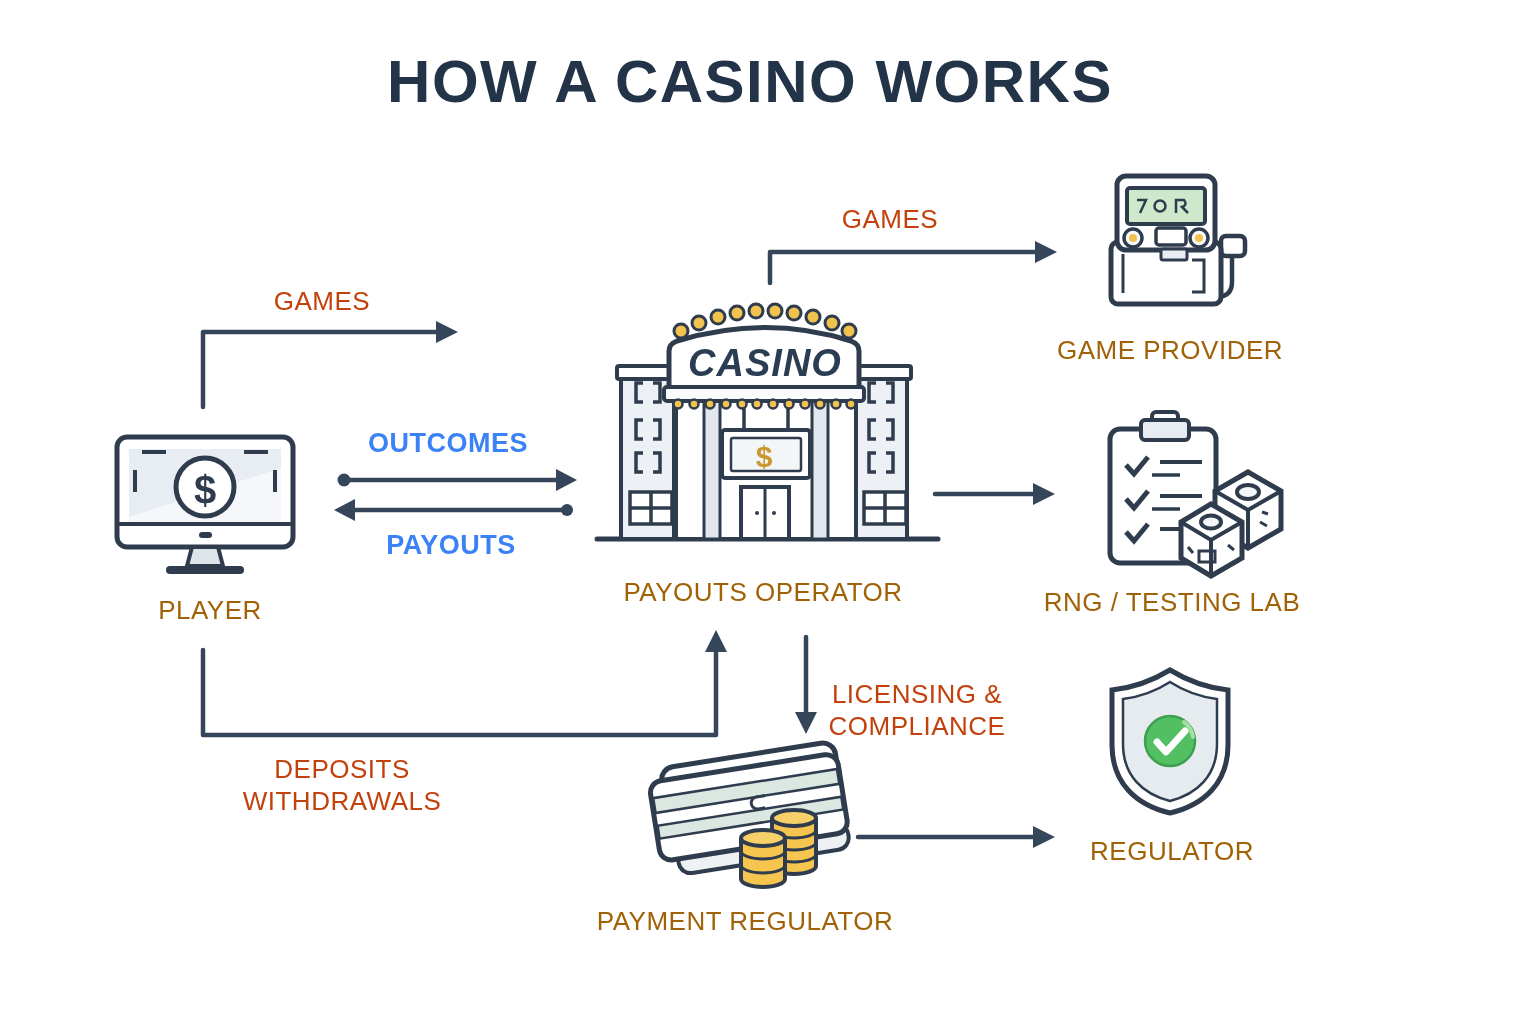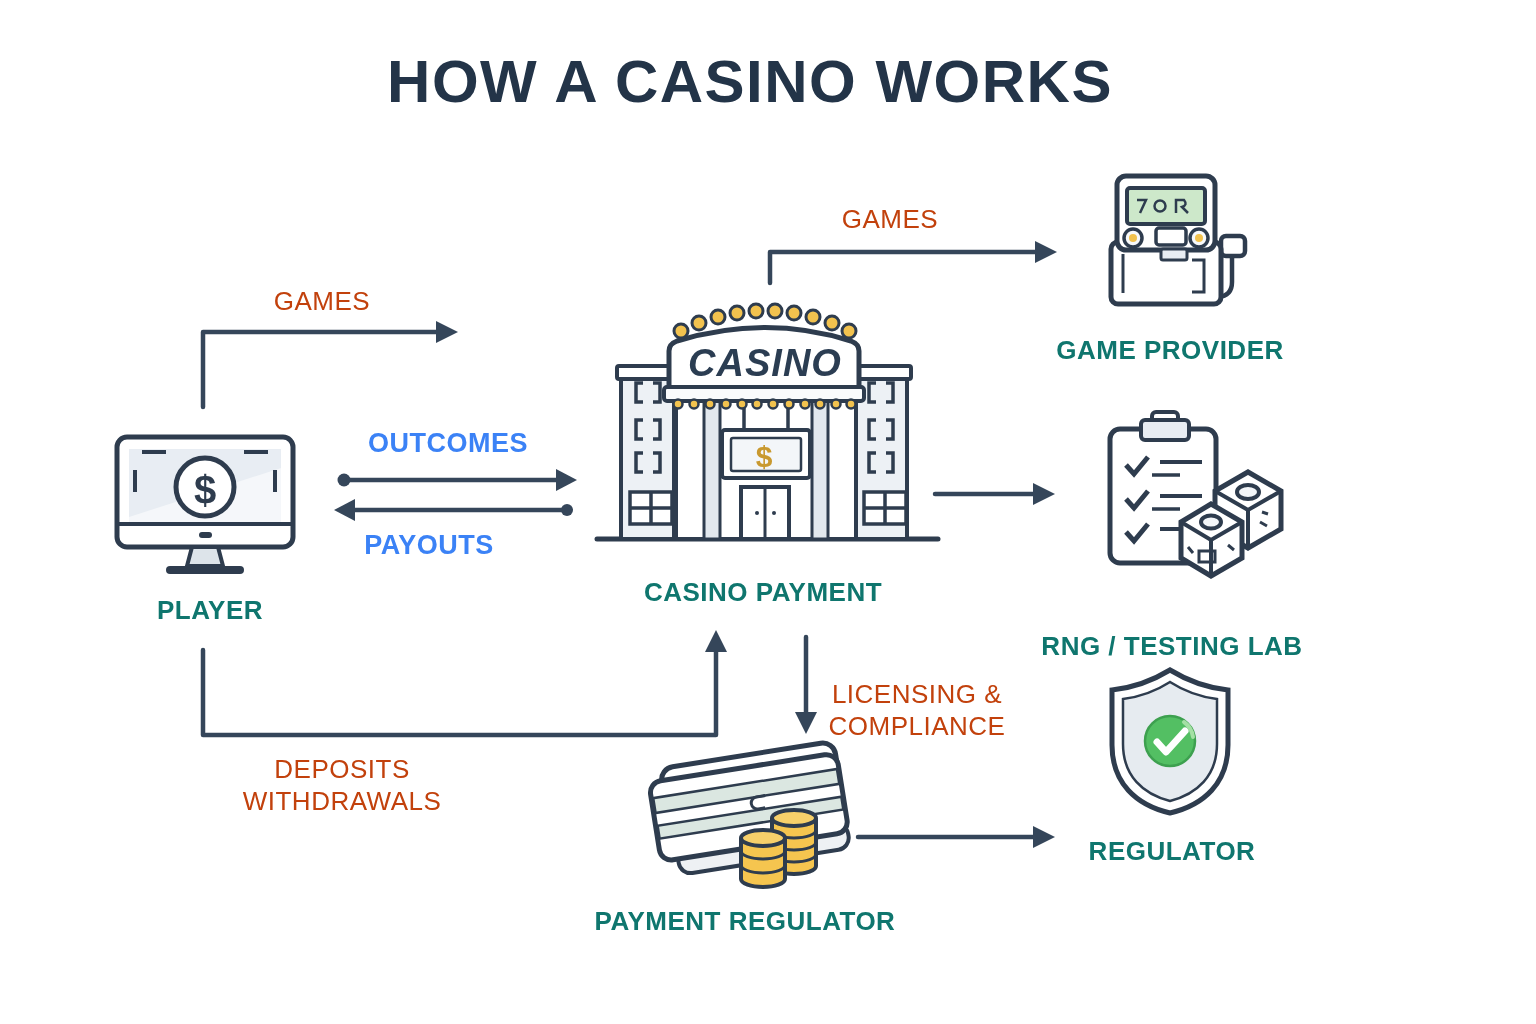--- a/index.html
+++ b/index.html
@@ -3,21 +3,21 @@
 <meta charset="utf-8">
 <style>
   html,body{margin:0;padding:0;background:#ffffff;}
   .canvas{
     position:relative;width:1536px;height:1024px;background:#ffffff;overflow:hidden;
     font-family:"Liberation Sans", sans-serif;color:#2e4053;
   }
   .canvas svg{position:absolute;left:0;top:0;}
   .lbl{position:absolute;transform:translateX(-50%);white-space:nowrap;line-height:1.15;text-align:center;}
   .title{font-size:60px;font-weight:700;letter-spacing:1.5px;color:#233448;}
-  .entity{font-size:26px;font-weight:700;letter-spacing:0.5px;color:#0f766e;}
+  .entity{font-size:26px;font-weight:400;letter-spacing:0.5px;color:#a16207;}
   .flow{font-size:26px;font-weight:400;letter-spacing:0.5px;color:#c2410c;}
   .flow-b{font-size:27px;font-weight:700;letter-spacing:0.5px;color:#3b82f6;}
   .sign{font-size:38px;font-weight:700;letter-spacing:1px;color:#2b3d52;font-style:italic;}
   .sym{font-weight:700;color:#2e3c4e;}
   .sym-gold{font-weight:700;color:#c9992f;}
   .two{line-height:32px;}
 </style>
 </head>
 <body>
 
@@ -228,29 +228,29 @@
     </g>
   </svg>
 
   <div class="lbl title" style="left:750px;top:47px;">HOW A CASINO WORKS</div>
 
   <div class="lbl sym" style="left:205px;top:467px;font-size:40px;">$</div>
   <div class="lbl entity" style="left:204px;top:596px;margin-left:6px;">PLAYER</div>
 
   <div class="lbl flow" style="left:322px;top:287px;">GAMES</div>
   <div class="lbl flow-b" style="left:448px;top:428px;">OUTCOMES</div>
-  <div class="lbl flow-b" style="left:429px;top:530px;">PAYOUTS</div>
+  <div class="lbl flow-b" style="left:451px;top:530px;">PAYOUTS</div>
   <div class="lbl flow" style="left:890px;top:205px;">GAMES</div>
 
   <div class="lbl sign" style="left:765px;top:342px;">CASINO</div>
   <div class="lbl sym-gold" style="left:764px;top:440px;font-size:30px;">$</div>
-  <div class="lbl entity" style="left:763px;top:578px;">CASINO PAYMENT</div>
+  <div class="lbl entity" style="left:763px;top:578px;">PAYOUTS OPERATOR</div>
 
   <div class="lbl entity" style="left:1170px;top:336px;">GAME PROVIDER</div>
-  <div class="lbl entity" style="left:1172px;top:588px;margin-top:44px;">RNG / TESTING LAB</div>
+  <div class="lbl entity" style="left:1172px;top:588px;">RNG / TESTING LAB</div>
   <div class="lbl entity" style="left:1172px;top:837px;">REGULATOR</div>
   <div class="lbl entity" style="left:745px;top:907px;">PAYMENT REGULATOR</div>
 
   <div class="lbl flow two" style="left:342px;top:753px;">
     <div>DEPOSITS</div>
     <div>WITHDRAWALS</div>
   </div>
 
   <div class="lbl flow two" style="left:917px;top:678px;">
     <div>LICENSING &amp;</div>

